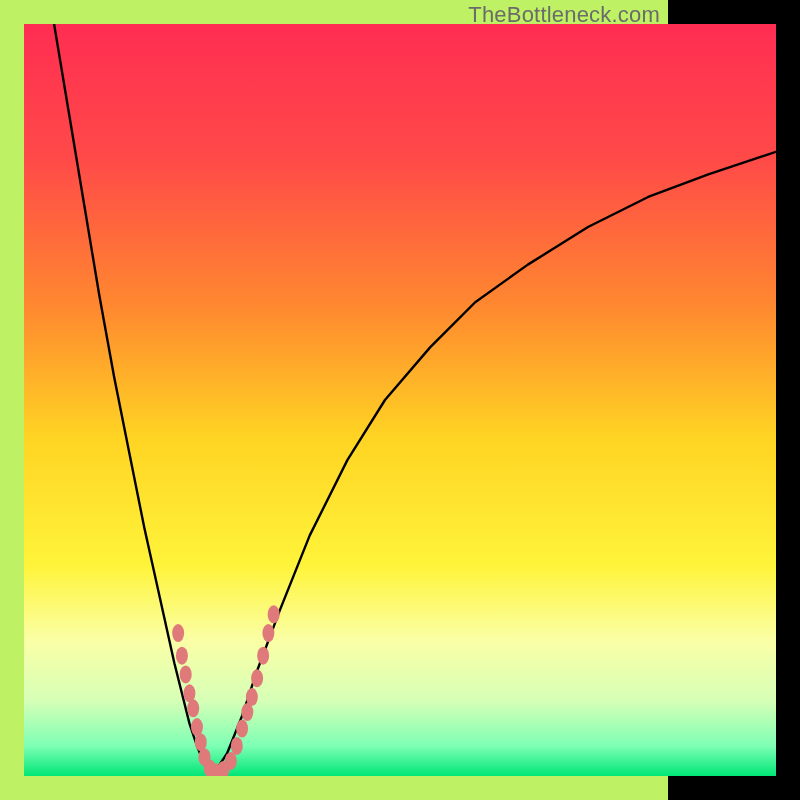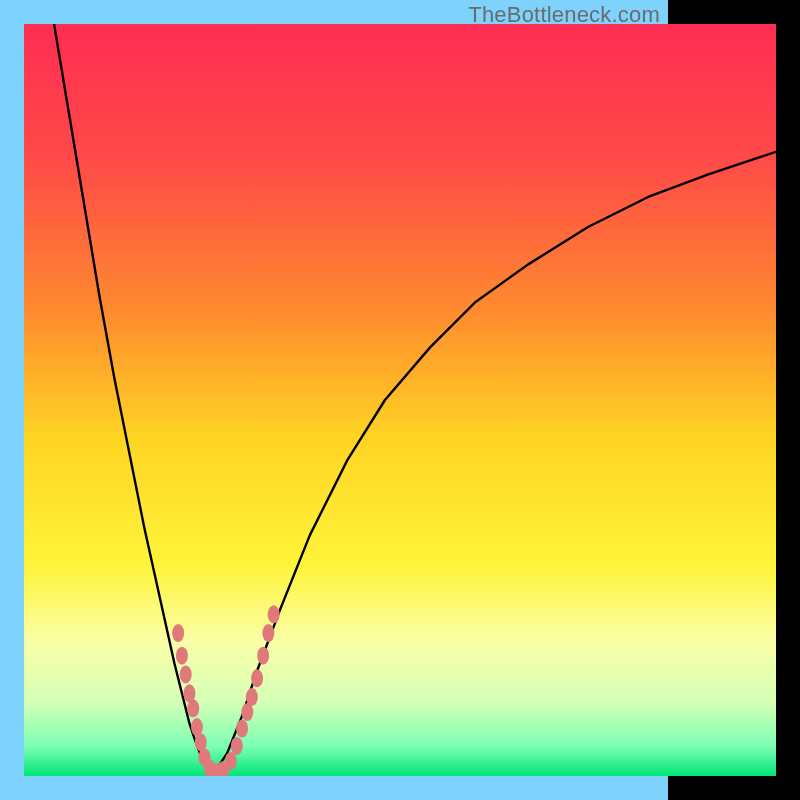--- a/index.html
+++ b/index.html
@@ -9,21 +9,21 @@
     height: 800px;
     overflow: hidden;
     background: #000;
     font-family: Arial, Helvetica, sans-serif;
   }
   .frame {
     position: absolute;
     top: 0; left: 0;
     width: 668px;
     height: 800px;
-    background: #7dd3fc;
+    background: #bef264;
     text-align: right;
   }
   .plot {
     position: absolute;
     top: 24px;
     left: 24px;
     width: 752px;
     height: 752px;
     overflow: hidden;
   }

